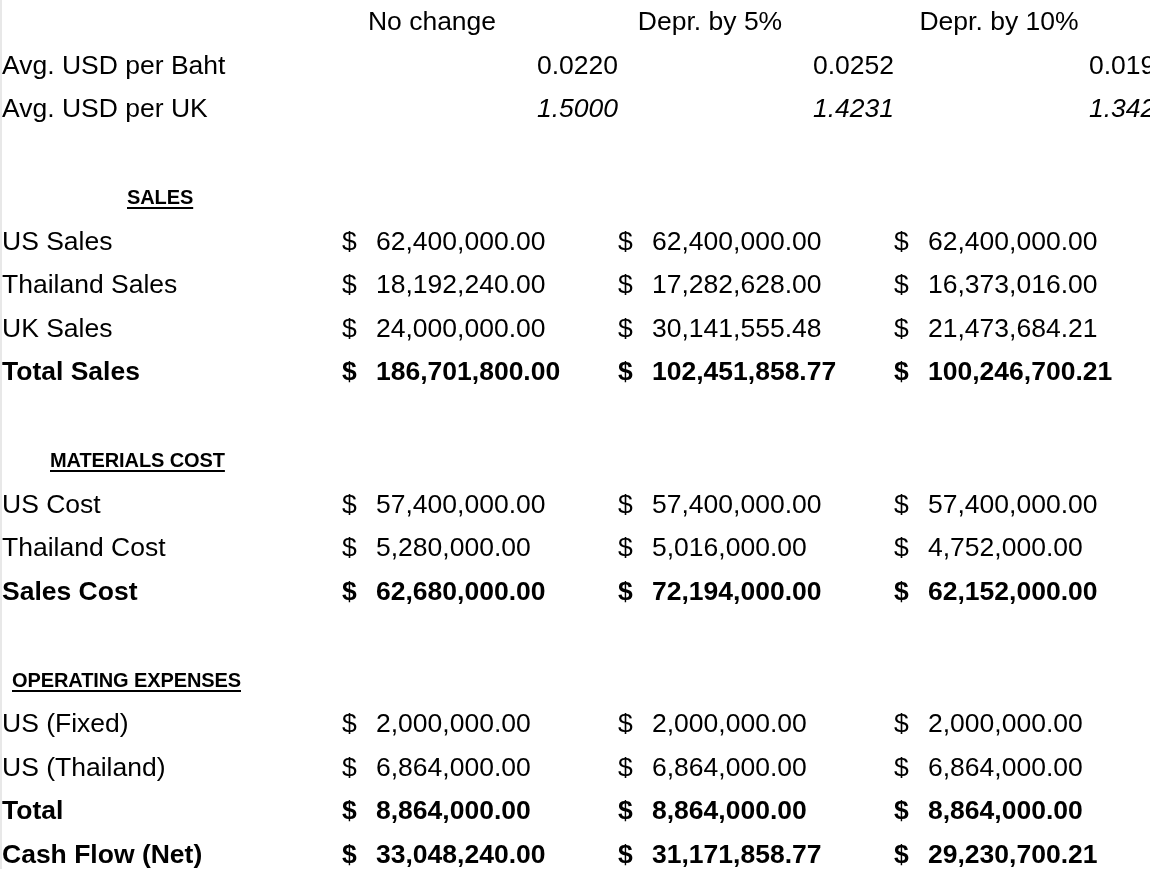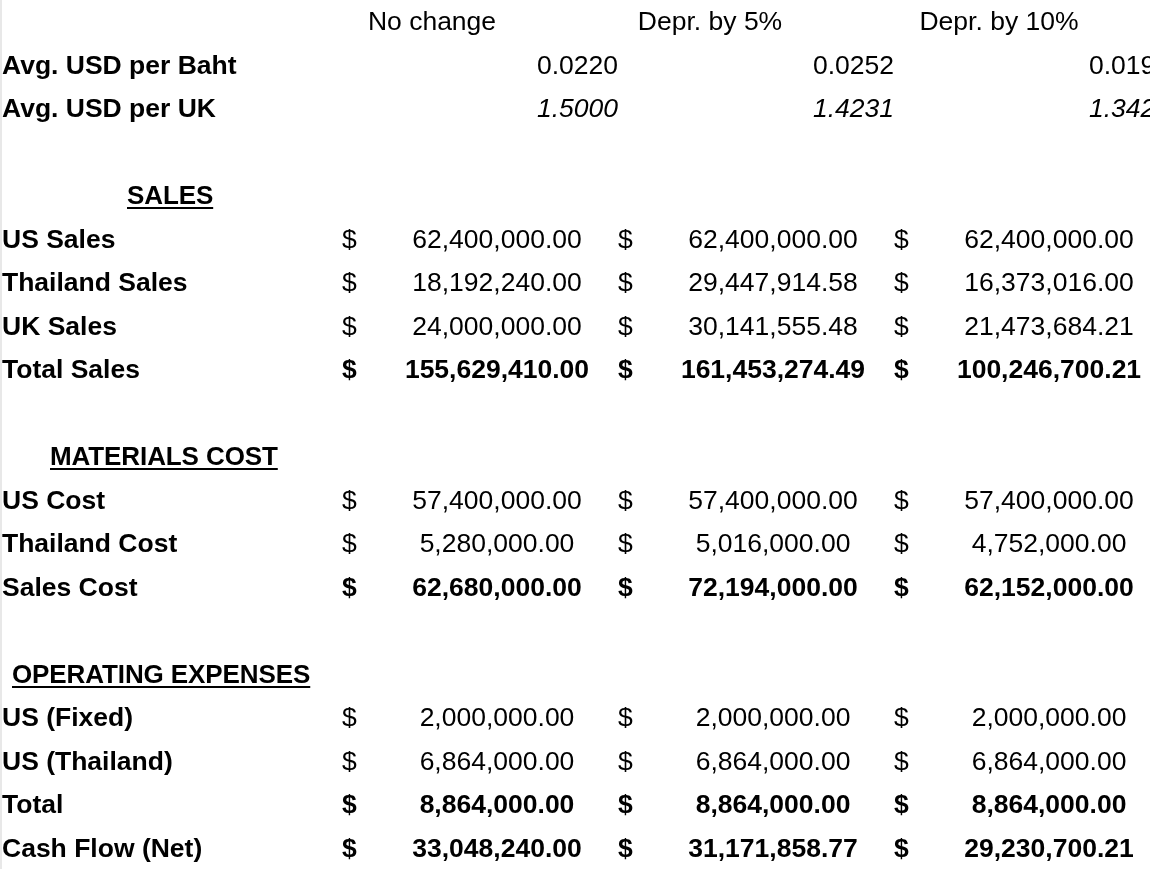--- a/index.html
+++ b/index.html
@@ -54,50 +54,49 @@
     white-space: nowrap;
     vertical-align: middle;
     overflow: visible;
   }
 
   
   td.label {
     text-align: left;
     padding-left: 10px;
     font-size: 26.5px;
-    font-weight: bold;
   }
 
   
   td.section {
     text-align: left;
     padding-left: 10px;
   }
   span.section-text {
     display: inline-block;
     font-weight: bold;
     text-decoration: underline;
     text-underline-offset: 3px;
-    font-size: 26px;
+    font-size: 20px;
     letter-spacing: -0.1px;
   }
   td.section.indent-sales  { padding-left: 125px; }
   td.section.indent-mat    { padding-left: 48px;  }
   td.section.indent-opex   { padding-left: 10px;  }
 
   
   td.cur {
     text-align: left;
     padding-left: 8px;
     font-size: 26.5px;
   }
 
   
   td.val {
-    text-align: center;
+    text-align: left;
     padding-right: 11px;
     font-size: 26.5px;
     font-variant-numeric: tabular-nums;
   }
 
   
   td.colhead {
     text-align: center;
     font-size: 26.5px;
     padding: 0;
@@ -176,41 +175,41 @@
         <td class="val">62,400,000.00</td>
         <td class="cur">$</td>
         <td class="val">62,400,000.00</td>
       </tr>
 
       <tr>
         <td class="label">Thailand Sales</td>
         <td class="cur">$</td>
         <td class="val">18,192,240.00</td>
         <td class="cur">$</td>
-        <td class="val">29,447,914.58</td>
+        <td class="val">17,282,628.00</td>
         <td class="cur">$</td>
         <td class="val">16,373,016.00</td>
       </tr>
 
       <tr>
         <td class="label">UK Sales</td>
         <td class="cur">$</td>
         <td class="val">24,000,000.00</td>
         <td class="cur">$</td>
         <td class="val">30,141,555.48</td>
         <td class="cur">$</td>
         <td class="val">21,473,684.21</td>
       </tr>
 
       <tr>
         <td class="label bold">Total Sales</td>
         <td class="cur bold">$</td>
-        <td class="val bold">155,629,410.00</td>
-        <td class="cur bold">$</td>
-        <td class="val bold">161,453,274.49</td>
+        <td class="val bold">186,701,800.00</td>
+        <td class="cur bold">$</td>
+        <td class="val bold">102,451,858.77</td>
         <td class="cur bold">$</td>
         <td class="val bold">100,246,700.21</td>
       </tr>
 
       <tr class="spacer">
         <td colspan="7"></td>
       </tr>
 
       <tr>
         <td class="section indent-mat" colspan="7">

